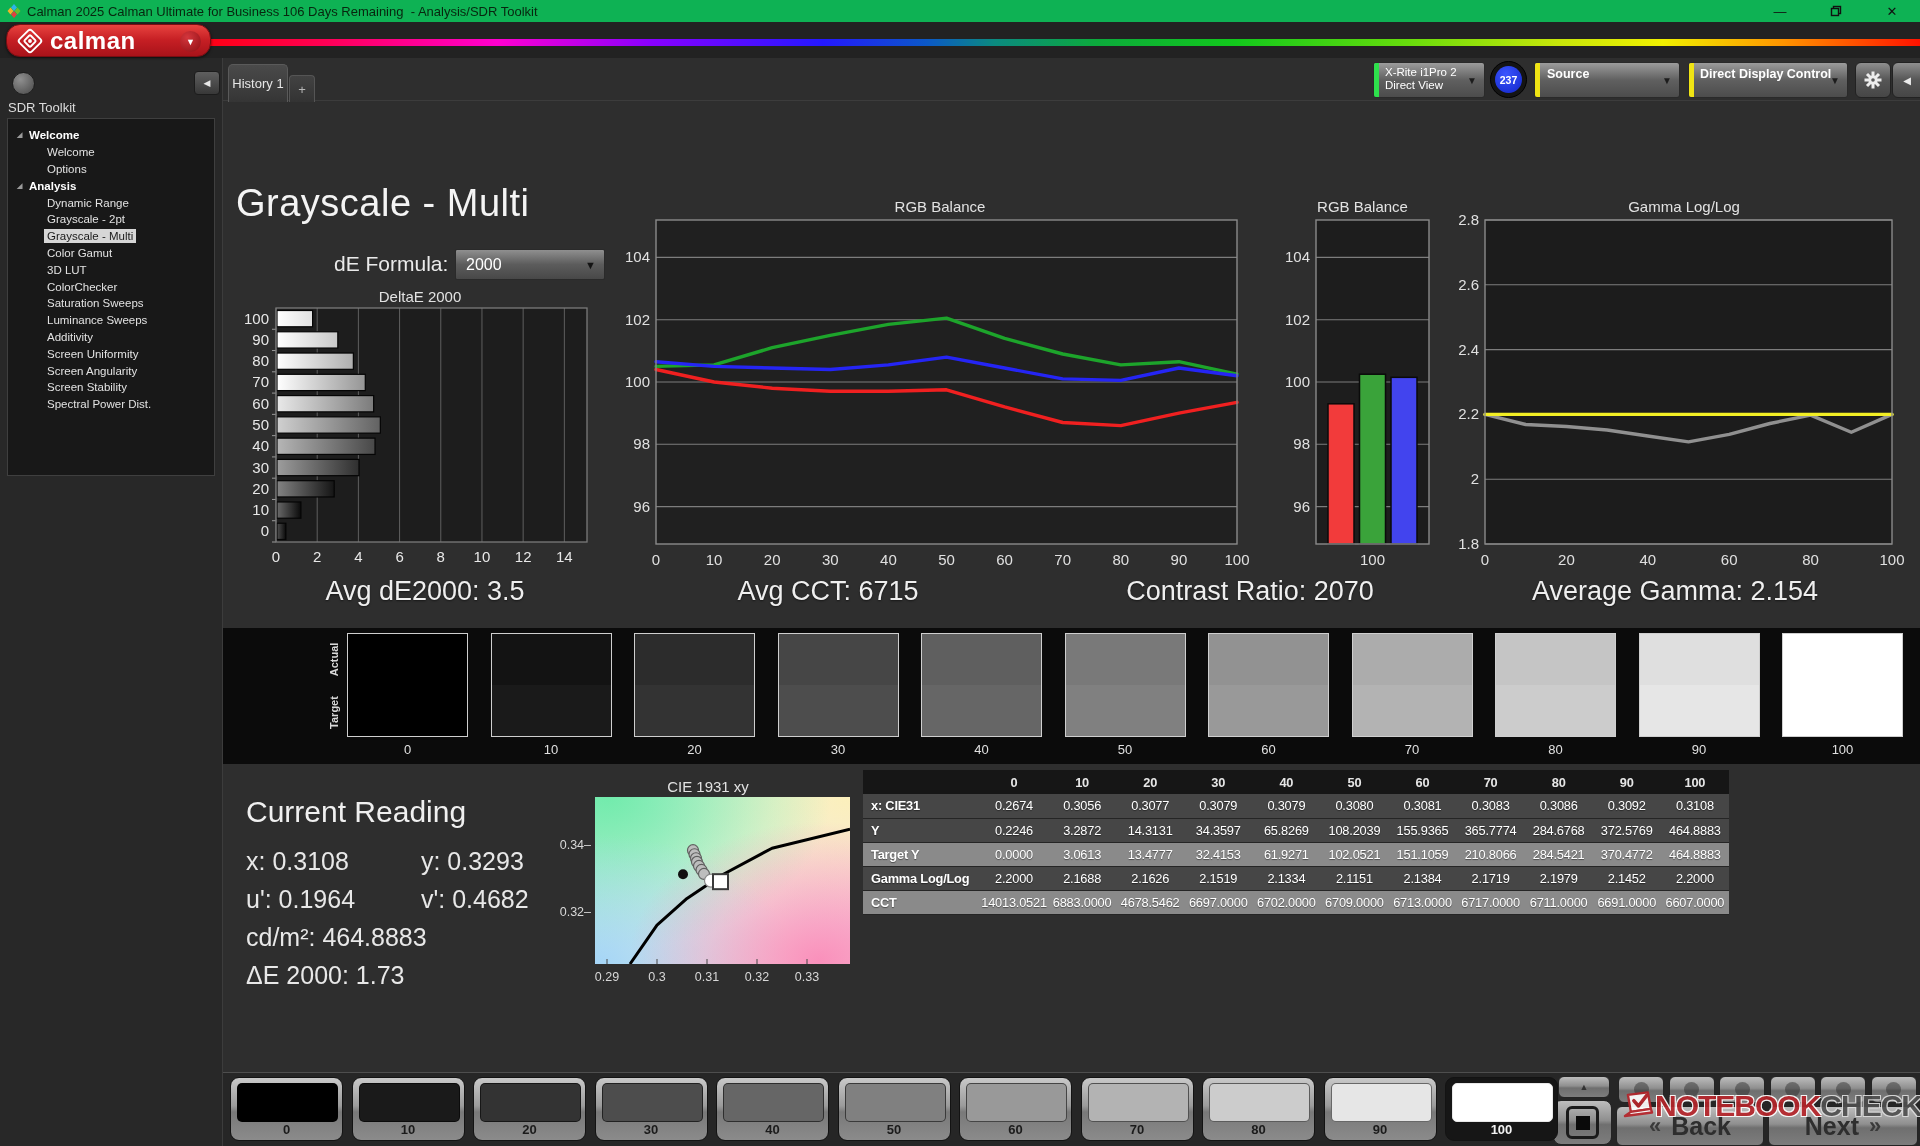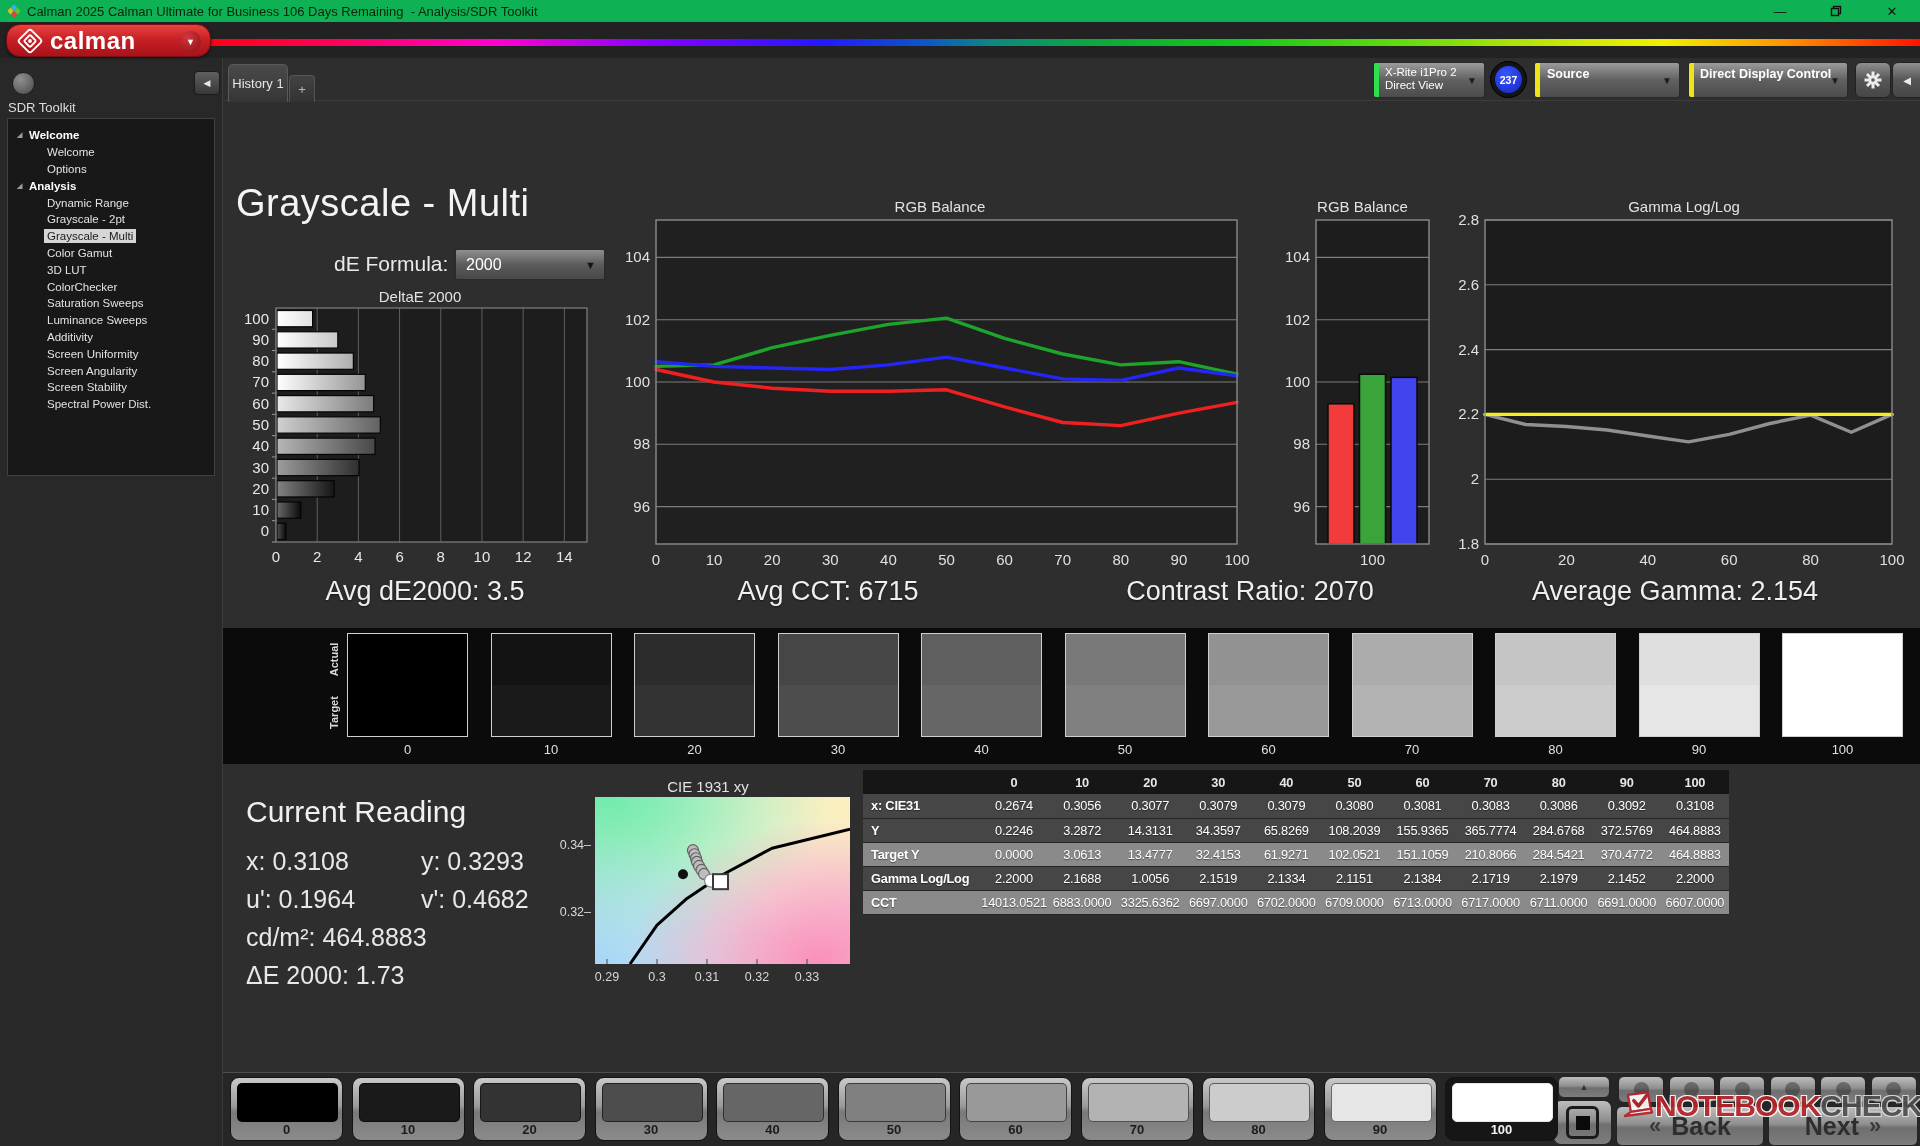--- a/index.html
+++ b/index.html
@@ -618,35 +618,35 @@
           <td>151.1059</td>
           <td>210.8066</td>
           <td>284.5421</td>
           <td>370.4772</td>
           <td>464.8883</td>
         </tr>
         <tr class="dark">
           <th>Gamma Log/Log</th>
           <td>2.2000</td>
           <td>2.1688</td>
-          <td>1.0056</td>
+          <td>2.1626</td>
           <td>2.1519</td>
           <td>2.1334</td>
           <td>2.1151</td>
           <td>2.1384</td>
           <td>2.1719</td>
           <td>2.1979</td>
           <td>2.1452</td>
           <td>2.2000</td>
         </tr>
         <tr class="light">
           <th>CCT</th>
           <td>14013.0521</td>
           <td>6883.0000</td>
-          <td>3325.6362</td>
+          <td>4678.5462</td>
           <td>6697.0000</td>
           <td>6702.0000</td>
           <td>6709.0000</td>
           <td>6713.0000</td>
           <td>6717.0000</td>
           <td>6711.0000</td>
           <td>6691.0000</td>
           <td>6607.0000</td>
         </tr>
       </tbody>

